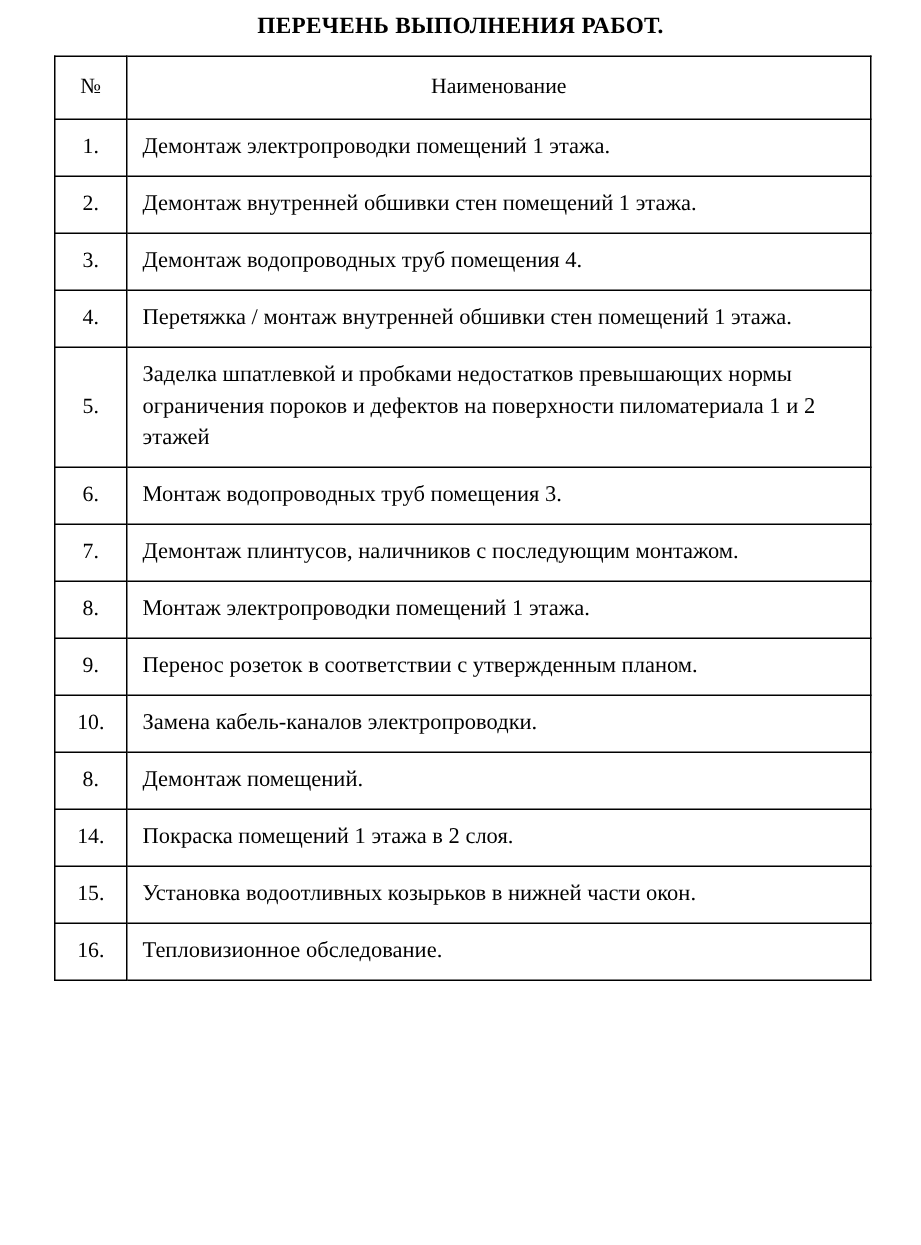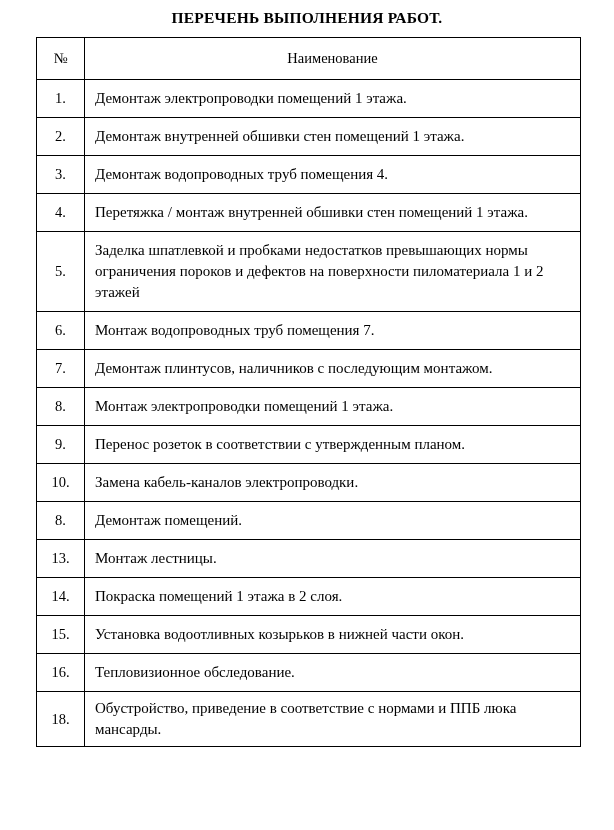--- a/index.html
+++ b/index.html
@@ -127,21 +127,21 @@
           <tr>
             <td class="c-num">4.</td>
             <td class="c-name">Перетяжка / монтаж внутренней обшивки стен помещений 1 этажа.</td>
           </tr>
           <tr class="tall">
             <td class="c-num">5.</td>
             <td class="c-name">Заделка шпатлевкой и пробками недостатков превышающих нормы ограничения пороков и дефектов на поверхности пиломатериала 1 и 2 этажей</td>
           </tr>
           <tr>
             <td class="c-num">6.</td>
-            <td class="c-name">Монтаж водопроводных труб помещения 7.</td>
+            <td class="c-name">Монтаж водопроводных труб помещения 3.</td>
           </tr>
           <tr>
             <td class="c-num">7.</td>
             <td class="c-name">Демонтаж плинтусов, наличников с последующим монтажом.</td>
           </tr>
           <tr>
             <td class="c-num">8.</td>
             <td class="c-name">Монтаж электропроводки помещений 1 этажа.</td>
           </tr>
           <tr>
@@ -150,36 +150,28 @@
           </tr>
           <tr>
             <td class="c-num">10.</td>
             <td class="c-name">Замена кабель-каналов электропроводки.</td>
           </tr>
           <tr>
             <td class="c-num">8.</td>
             <td class="c-name">Демонтаж помещений.</td>
           </tr>
           <tr>
-            <td class="c-num">13.</td>
-            <td class="c-name">Монтаж лестницы.</td>
-          </tr>
-          <tr>
             <td class="c-num">14.</td>
             <td class="c-name">Покраска помещений 1 этажа в 2 слоя.</td>
           </tr>
           <tr>
             <td class="c-num">15.</td>
             <td class="c-name">Установка водоотливных козырьков в нижней части окон.</td>
           </tr>
           <tr>
             <td class="c-num">16.</td>
             <td class="c-name">Тепловизионное обследование.</td>
           </tr>
-          <tr class="tall2">
-            <td class="c-num">18.</td>
-            <td class="c-name">Обустройство, приведение в соответствие с нормами и ППБ люка мансарды.</td>
-          </tr>
         </tbody>
     </table>
   </div>
 
 </div>
 
 </body></html>

